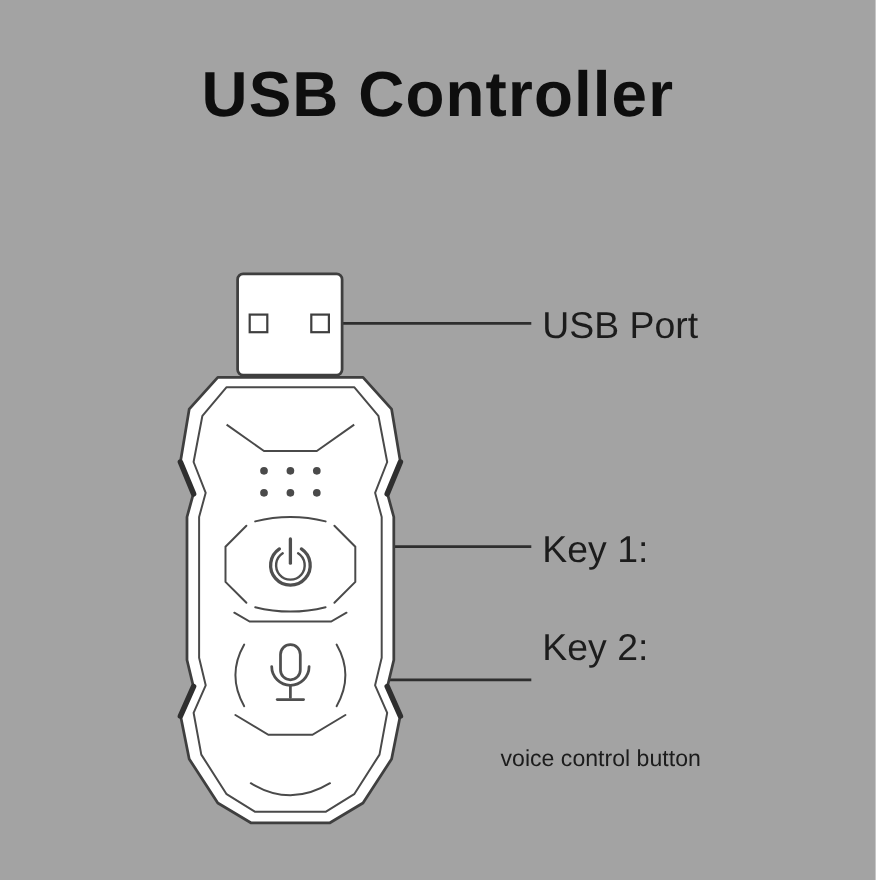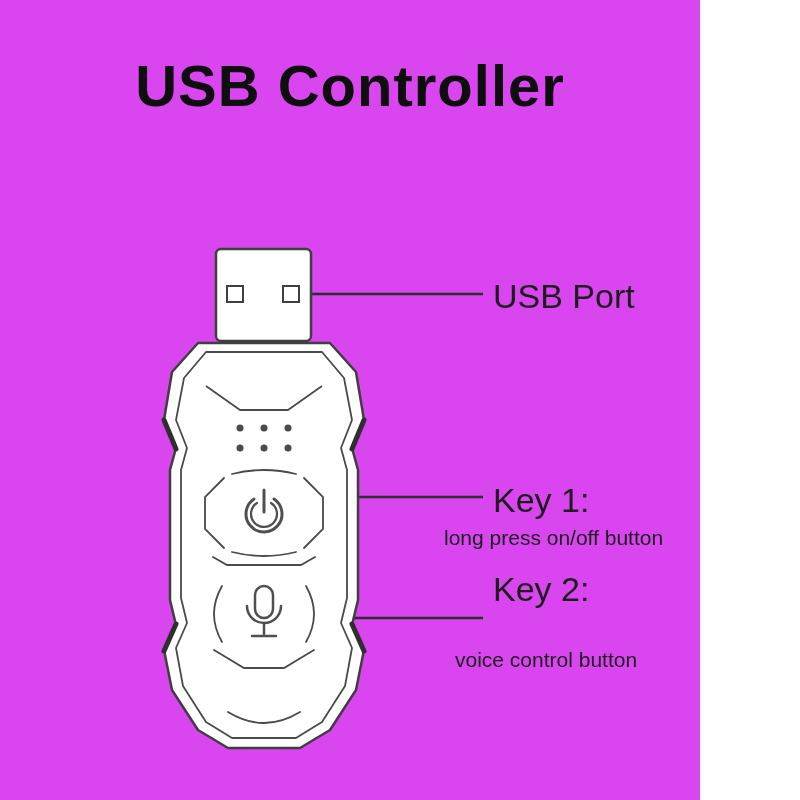--- a/index.html
+++ b/index.html
@@ -1,19 +1,19 @@
 <!DOCTYPE html>
 <html><head>
 <meta charset="utf-8">
 <style>
   html,body{margin:0;padding:0;background:#ffffff;}
   .stage{
     position:relative;
-    width:700px;height:800px;
-    background:#d946ef;
+    width:796px;height:800px;
+    background:#a3a3a3;
     overflow:hidden;
     font-family:"Liberation Sans",sans-serif;
   }
   .title{
     position:absolute;
     top:52px;left:0;width:100%;
     margin:0;
     text-align:center;
     font-family:"Liberation Sans",sans-serif;
     font-weight:700;
@@ -36,21 +36,21 @@
   }
   .callout-desc{
     font-size:21px;
     font-weight:400;
     line-height:33px;
   }
   .pos-usbport{left:493px;top:277px;}
   .pos-key1{left:493px;top:481px;}
   .pos-key1-desc{left:444px;top:521px;}
   .pos-key2{left:493px;top:570px;}
-  .pos-key2-desc{left:455px;top:643px;}
+  .pos-key2-desc{left:455px;top:673px;}
 </style>
 </head>
 <body>
 
 <div class="stage">
 
   <h1 class="title">USB Controller</h1>
 
   <svg class="art" viewBox="0 0 800 800" aria-hidden="true">
 
@@ -117,20 +117,19 @@
       <line x1="264" y1="623" x2="264" y2="634" stroke-width="2.5"></line>
       <line x1="252" y1="636" x2="276" y2="636" stroke-width="2.5"></line>
     </g>
   </svg>
 
   <div class="callout callout-label pos-usbport">USB Port</div>
 
   <div class="callout callout-label pos-key1">Key 1:</div>
 
   <div class="callout callout-desc pos-key1-desc">
-    <div>long press on/off button</div>
   </div>
 
   <div class="callout callout-label pos-key2">Key 2:</div>
 
   <div class="callout callout-desc pos-key2-desc">voice control button</div>
 
 </div>
 
 </body></html>

